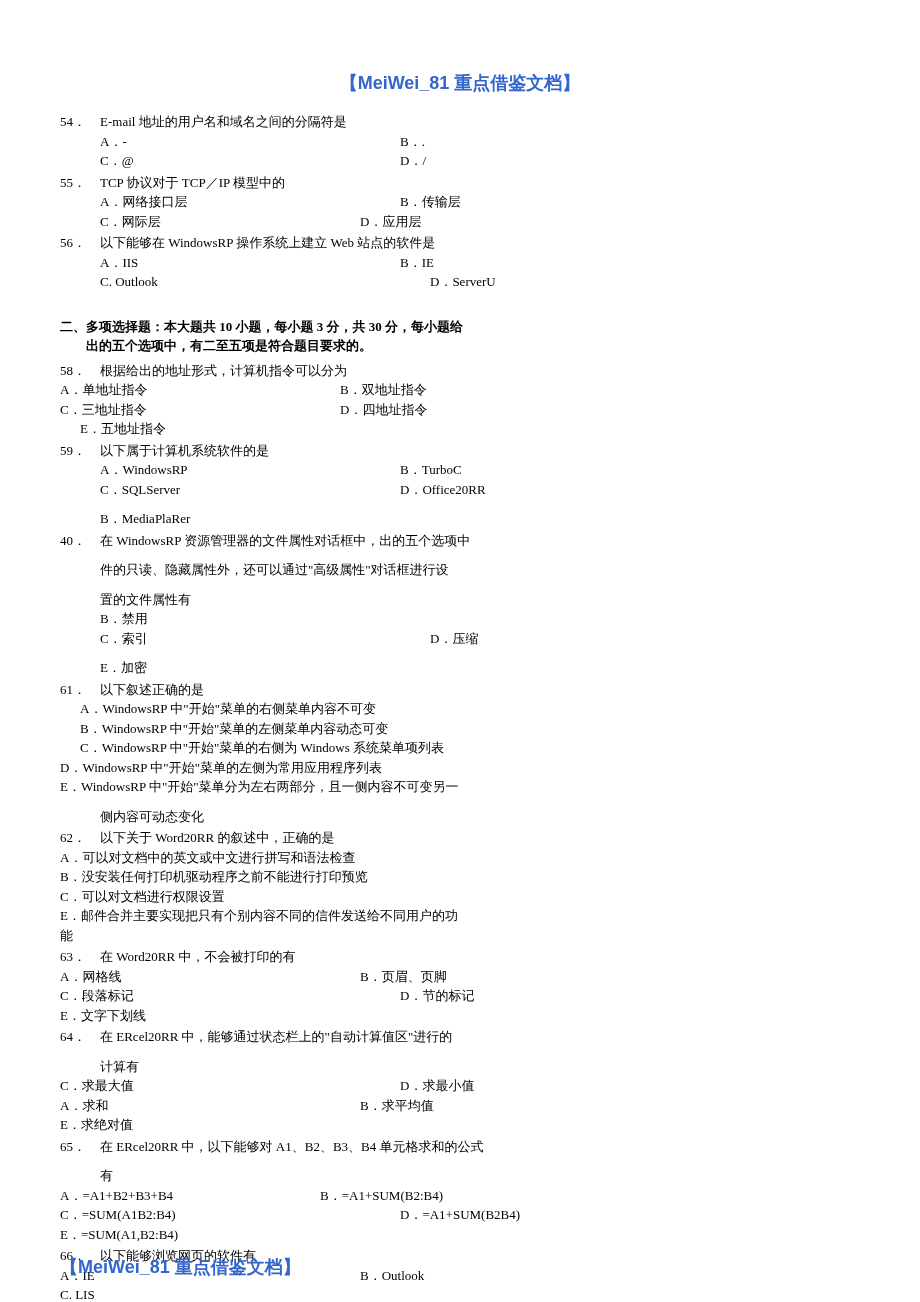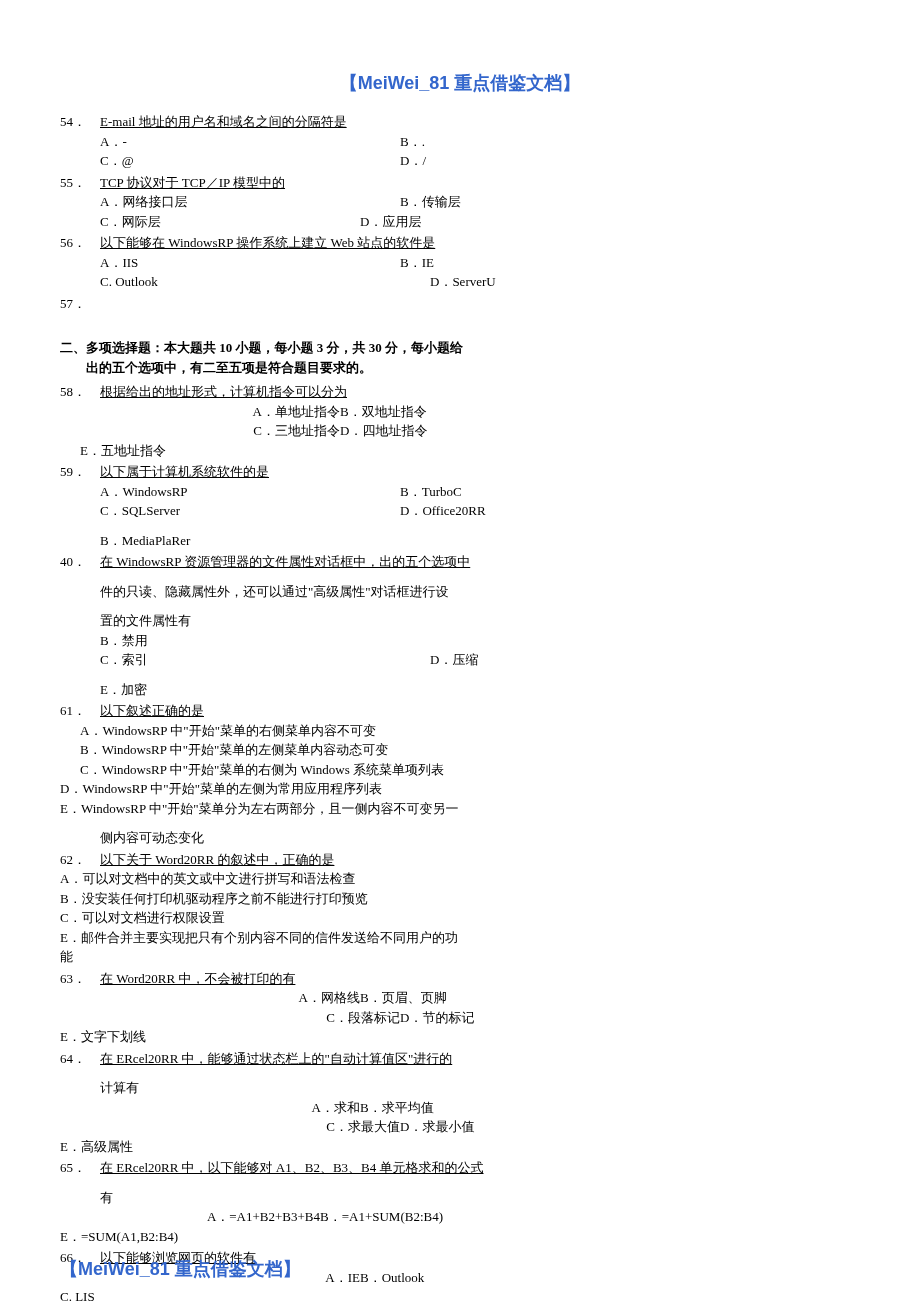--- a/index.html
+++ b/index.html
@@ -34,32 +34,30 @@
   }
   .q-row {
     display: flex;
   }
   .q-num {
     width: 40px;
     flex-shrink: 0;
   }
   .q-text {
     flex: 1;
-    text-decoration: underline;
   }
   .indent-1 { padding-left: 40px; margin-top: 10px; }
   .indent-05 { padding-left: 20px; }
   .opts {
     display: flex;
     padding-left: 40px;
   }
   .opts-noindent {
     display: flex;
     padding-left: 0;
-    text-align: right;
   }
   .opt-left { width: 300px; flex-shrink: 0; }
   .opt-right { flex: 1; }
   .section-title {
     font-weight: bold;
     margin-top: 25px;
     margin-bottom: 5px;
     width: 480px;
   }
   .section-title-line2 {
@@ -124,25 +122,20 @@
       <div class="opts">
           <span class="opt-left">A．IIS</span>
           <span class="opt-right">B．IE</span>
         </div>
       <div class="opts">
           <span style="width:330px">C. Outlook</span>
           <span>D．ServerU</span>
         </div>
     </div>
 
-    <div class="q">
-      <div class="q-row">
-        <span class="q-num">57．</span>
-      </div>
-    </div>
 
     <div class="section-title">
       <div>二、多项选择题：本大题共 10 小题，每小题 3 分，共 30 分，每小题给</div>
       <div class="section-title-line2">出的五个选项中，有二至五项是符合题目要求的。</div>
     </div>
 
     <div class="q">
       <div class="q-row">
         <span class="q-num">58．</span>
         <span class="q-text">根据给出的地址形式，计算机指令可以分为</span>
@@ -232,39 +225,43 @@
       <div>E．文字下划线</div>
     </div>
 
     <div class="q">
       <div class="q-row">
         <span class="q-num">64．</span>
         <span class="q-text">在 ERcel20RR 中，能够通过状态栏上的"自动计算值区"进行的</span>
       </div>
       <div class="indent-1">计算有</div>
       <div class="opts-noindent">
+          <span style="width:340px">C．求最大值</span>
+          <span>D．求最小值</span>
+        </div>
+      <div class="opts-noindent">
           <span style="width:300px">A．求和</span>
           <span>B．求平均值</span>
         </div>
-      <div class="opts-noindent">
-          <span style="width:340px">C．求最大值</span>
-          <span>D．求最小值</span>
-        </div>
-      <div>E．高级属性</div>
+      <div>E．求绝对值</div>
     </div>
 
     <div class="q">
       <div class="q-row">
         <span class="q-num">65．</span>
         <span class="q-text">在 ERcel20RR 中，以下能够对 A1、B2、B3、B4 单元格求和的公式</span>
       </div>
       <div class="indent-1">有</div>
       <div class="opts-noindent">
           <span style="width:260px">A．=A1+B2+B3+B4</span>
           <span>B．=A1+SUM(B2:B4)</span>
+        </div>
+      <div class="opts-noindent">
+          <span style="width:340px">C．=SUM(A1B2:B4)</span>
+          <span>D．=A1+SUM(B2B4)</span>
         </div>
       <div>E．=SUM(A1,B2:B4)</div>
     </div>
 
     <div class="q">
       <div class="q-row">
         <span class="q-num">66．</span>
         <span class="q-text">以下能够浏览网页的软件有</span>
       </div>
       <div class="opts-noindent">

